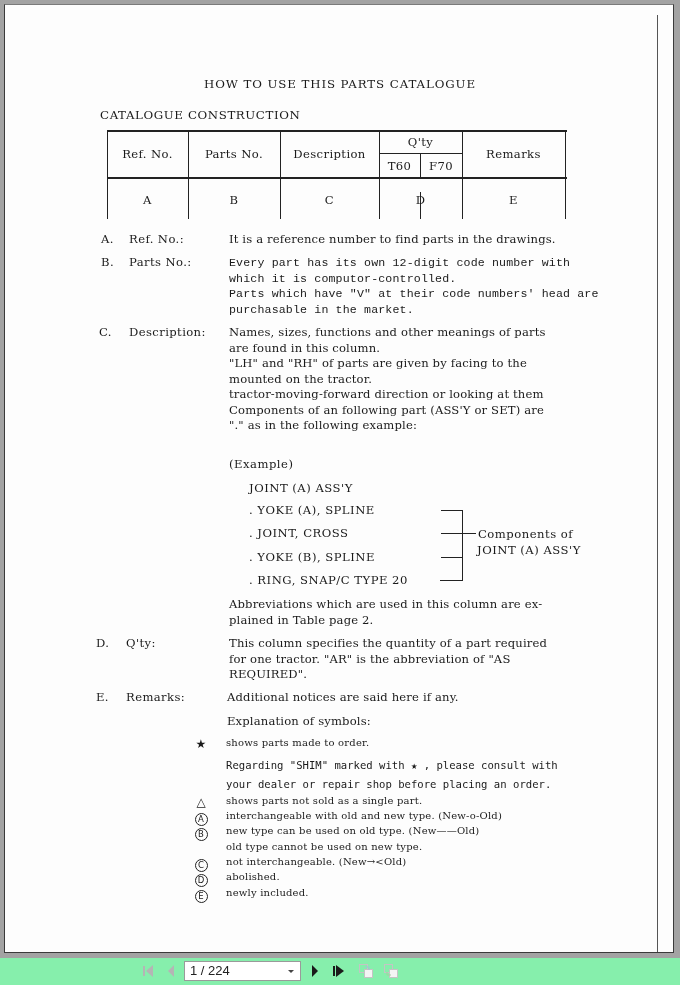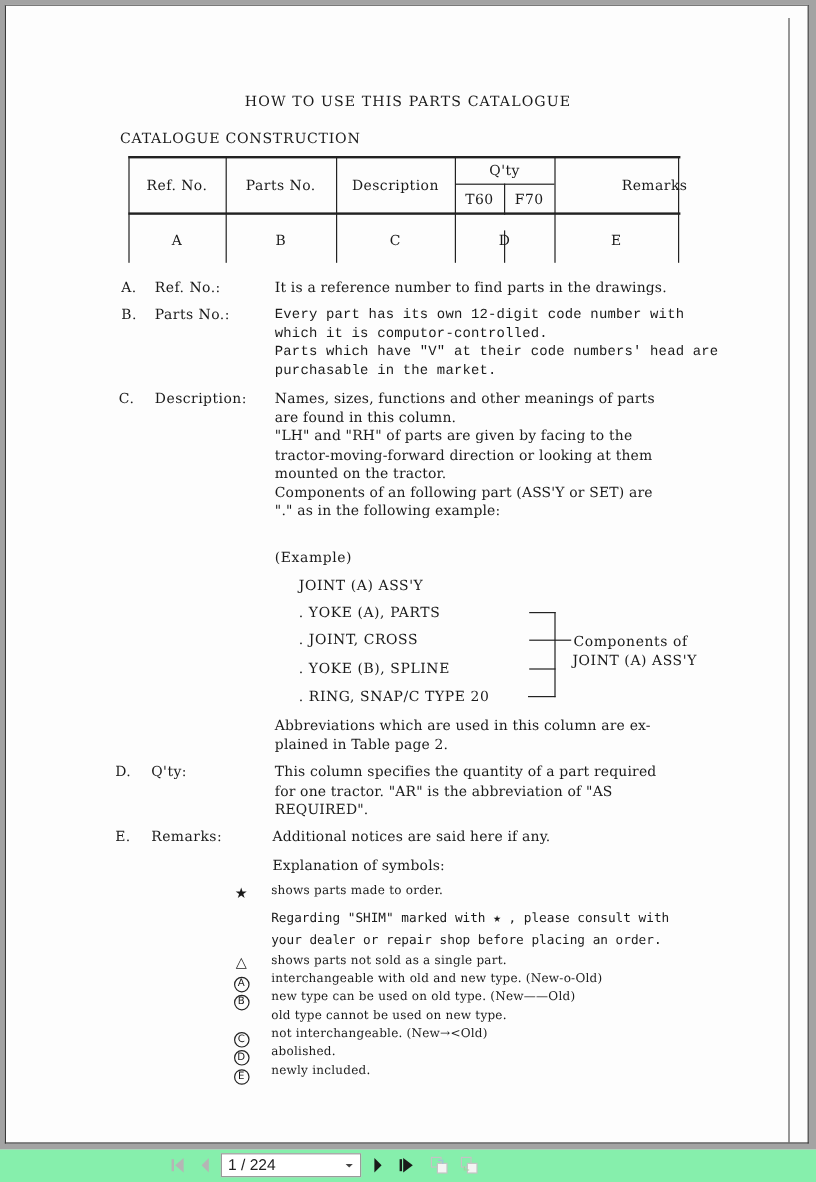--- a/index.html
+++ b/index.html
@@ -75,21 +75,21 @@
   <div class="line" style="left:313px;top:62px;width:1px;height:27px;"></div>
   <div class="line" style="left:355px;top:0;width:1.2px;height:89px;"></div>
   <div class="line" style="left:458px;top:0;width:1.2px;height:89px;"></div>
 
   <div class="cell-text" style="left:0;width:81px;top:17px;">Ref. No.</div>
   <div class="cell-text" style="left:81px;width:92px;top:17px;">Parts No.</div>
   <div class="cell-text" style="left:173px;width:99px;top:17px;">Description</div>
   <div class="cell-text" style="left:272px;width:83px;top:5px;">Q'ty</div>
   <div class="cell-text" style="left:272px;width:41px;top:29px;">T60</div>
   <div class="cell-text" style="left:313px;width:42px;top:29px;">F70</div>
-  <div class="cell-text" style="left:355px;width:103px;top:17px;margin-left:32px;">Remarks</div>
+  <div class="cell-text" style="left:355px;width:103px;top:17px;">Remarks</div>
 
   <div class="cell-text" style="left:0;width:81px;top:63px;">A</div>
   <div class="cell-text" style="left:81px;width:92px;top:63px;">B</div>
   <div class="cell-text" style="left:173px;width:99px;top:63px;">C</div>
   <div class="cell-text" style="left:272px;width:83px;top:63px;">D</div>
   <div class="cell-text" style="left:355px;width:103px;top:63px;">E</div>
 </div>
 
 <div class="def-label" style="left:101px;top:232px;">A.</div>
 <div class="def-label" style="left:129px;top:232px;">Ref. No.:</div>
@@ -105,29 +105,29 @@
   <div>Parts which have "V" at their code numbers' head are</div>
   <div>purchasable in the market.</div>
 </div>
 
 <div class="def-label" style="left:99px;top:325px;">C.</div>
 <div class="def-label" style="left:129px;top:325px;">Description:</div>
 <div class="def-body" style="top:325px;">
   <div>Names, sizes, functions and other meanings of parts</div>
   <div>are found in this column.</div>
   <div>"LH" and "RH" of parts are given by facing to the</div>
+  <div>mounted on the tractor.</div>
   <div>tractor-moving-forward direction or looking at them</div>
-  <div>mounted on the tractor.</div>
   <div>Components of an following part (ASS'Y or SET) are</div>
   <div>"." as in the following example:</div>
 </div>
 
 <div class="example-line" style="left:229px;top:457px;">(Example)</div>
 <div class="example-line" style="left:249px;top:481px;">JOINT (A) ASS'Y</div>
-<div class="example-line" style="left:249px;top:503px;">.   YOKE (A), PARTS</div>
+<div class="example-line" style="left:249px;top:503px;">.   YOKE (A), SPLINE</div>
 <div class="example-line" style="left:249px;top:526px;">.   JOINT, CROSS</div>
 <div class="example-line" style="left:249px;top:550px;">.   YOKE (B), SPLINE</div>
 <div class="example-line" style="left:249px;top:573px;">.   RING, SNAP/C TYPE 20</div>
 
 <div class="bracket-line" style="left:441px;top:510px;width:22px;height:1px;"></div>
 <div class="bracket-line" style="left:441px;top:533px;width:35px;height:1px;"></div>
 <div class="bracket-line" style="left:441px;top:557px;width:22px;height:1px;"></div>
 <div class="bracket-line" style="left:440px;top:580px;width:23px;height:1px;"></div>
 <div class="bracket-line" style="left:462px;top:510px;width:1px;height:71px;"></div>
 <div class="example-line" style="left:478px;top:527px;">Components of</div>

